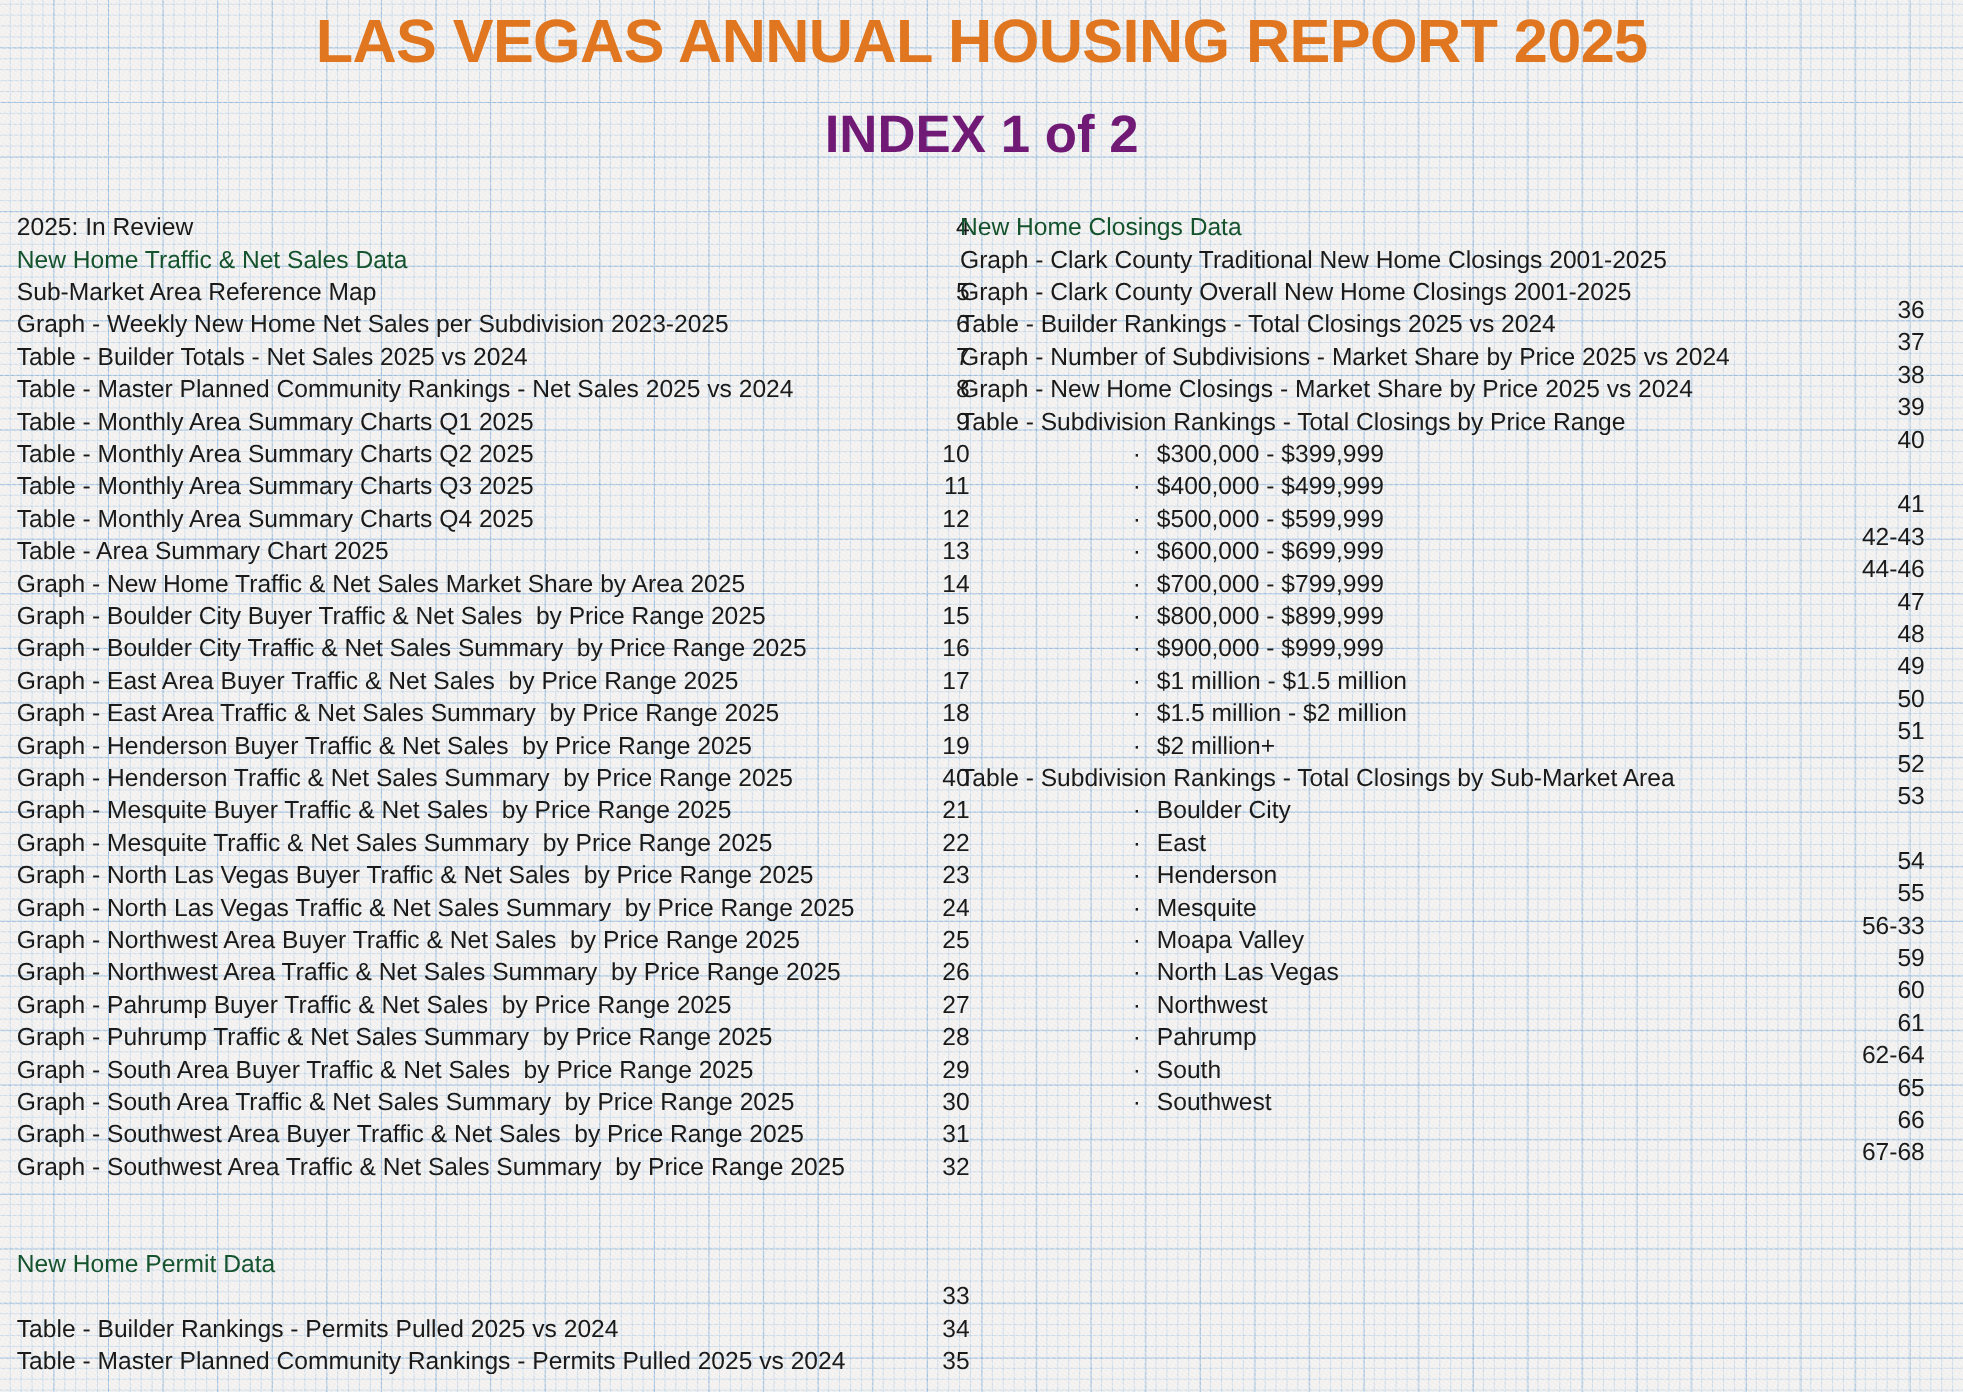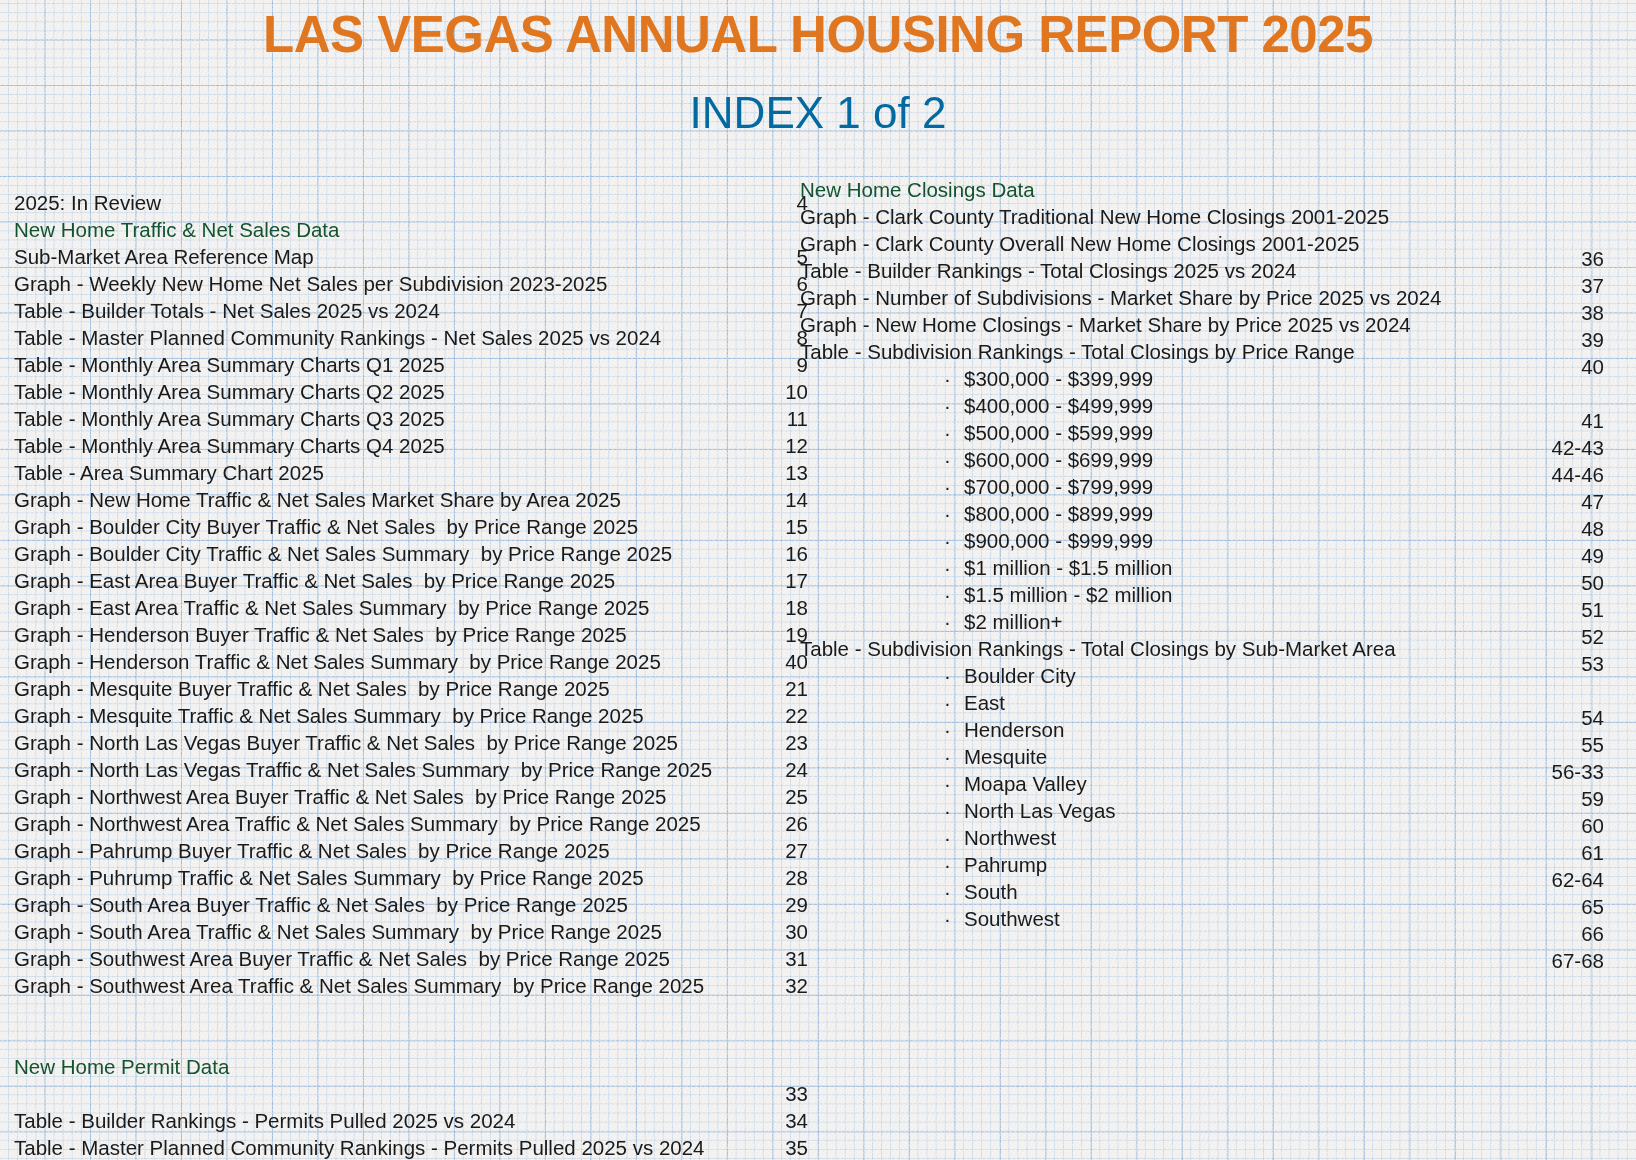--- a/index.html
+++ b/index.html
@@ -66,33 +66,33 @@
     letter-spacing: -0.5px;
     line-height: 1.05;
     white-space: nowrap;
   }
   .subtitle {
     position: absolute;
     left: 0;
     top: 90px;
     width: 1636px;
     text-align: center;
-    color: #0369a1;
+    color: #701a75;
     font-size: 44px;
-    font-weight: normal;
+    font-weight: bold;
     letter-spacing: 0px;
     line-height: 1.05;
   }
 
   
   .col {
     position: absolute;
     top: 176px;
   }
-  .col-left  { left: 14px;  width: 794px; margin-top: 13px; }
+  .col-left  { left: 14px;  width: 794px; }
   .col-right { left: 800px; width: 820px; }
 
   .row {
     position: relative;
     height: 27px;
     line-height: 27px;
     font-size: 20.5px;
     color: #1a1a1a;
     white-space: pre;
   }

